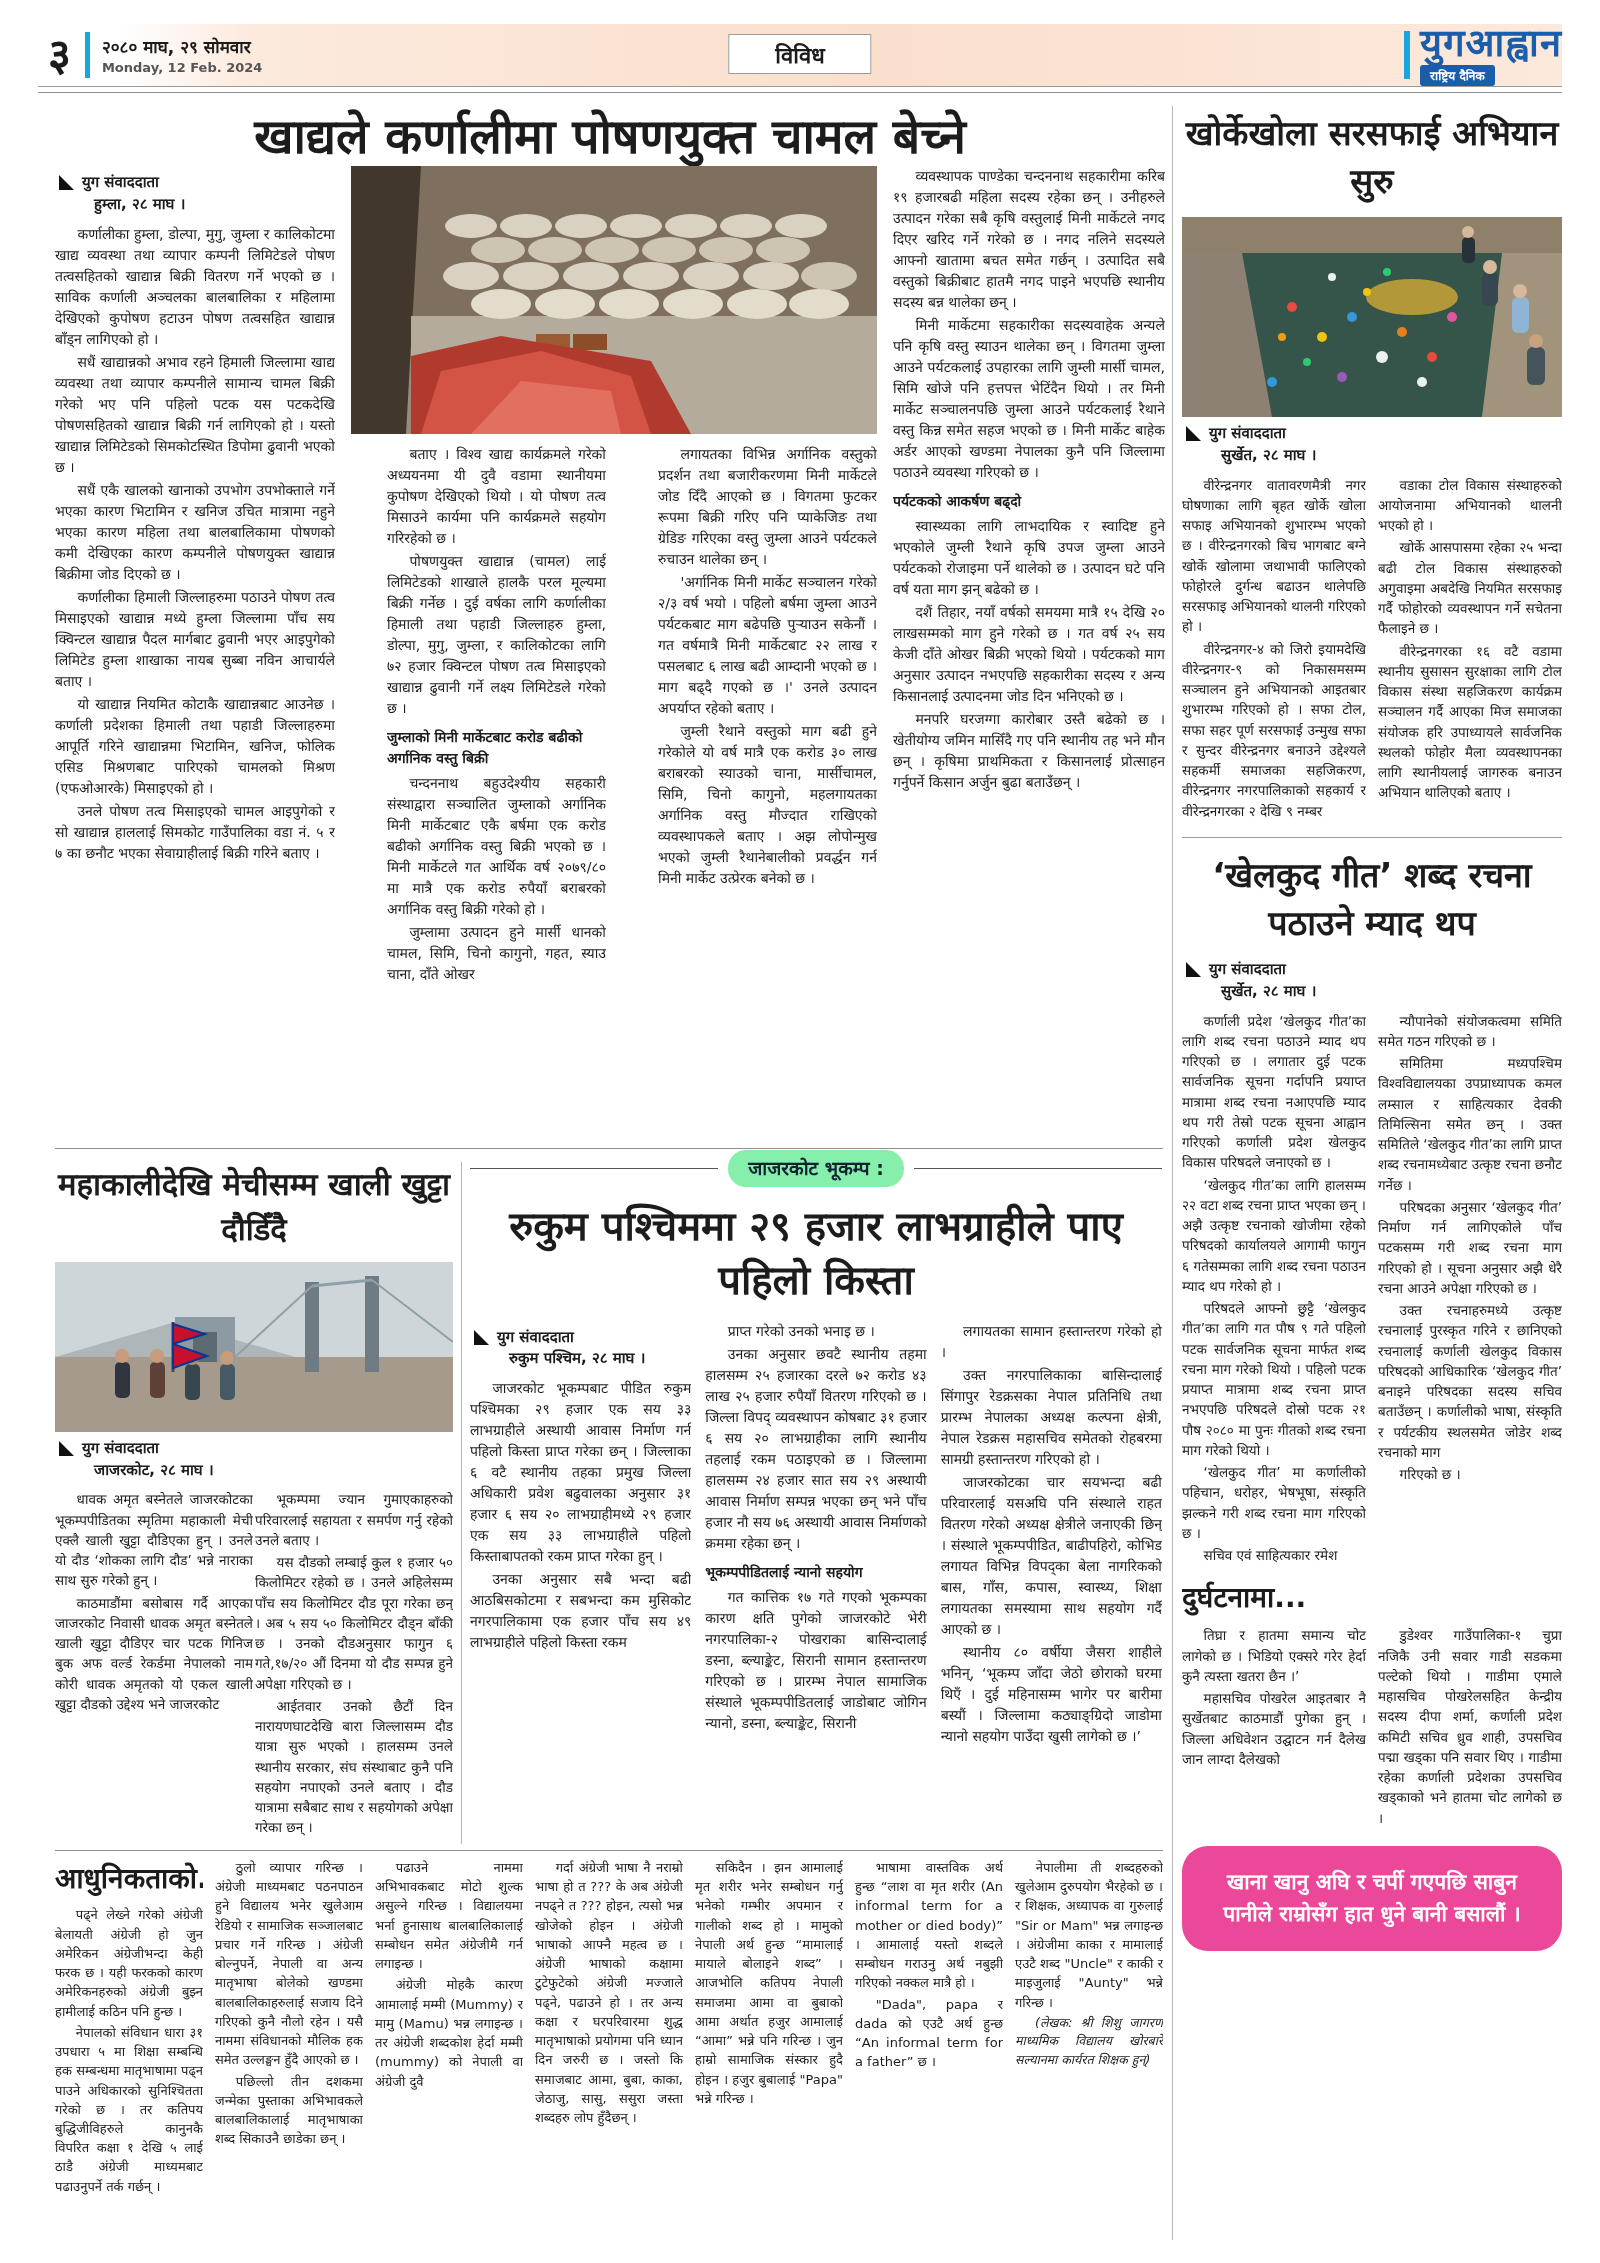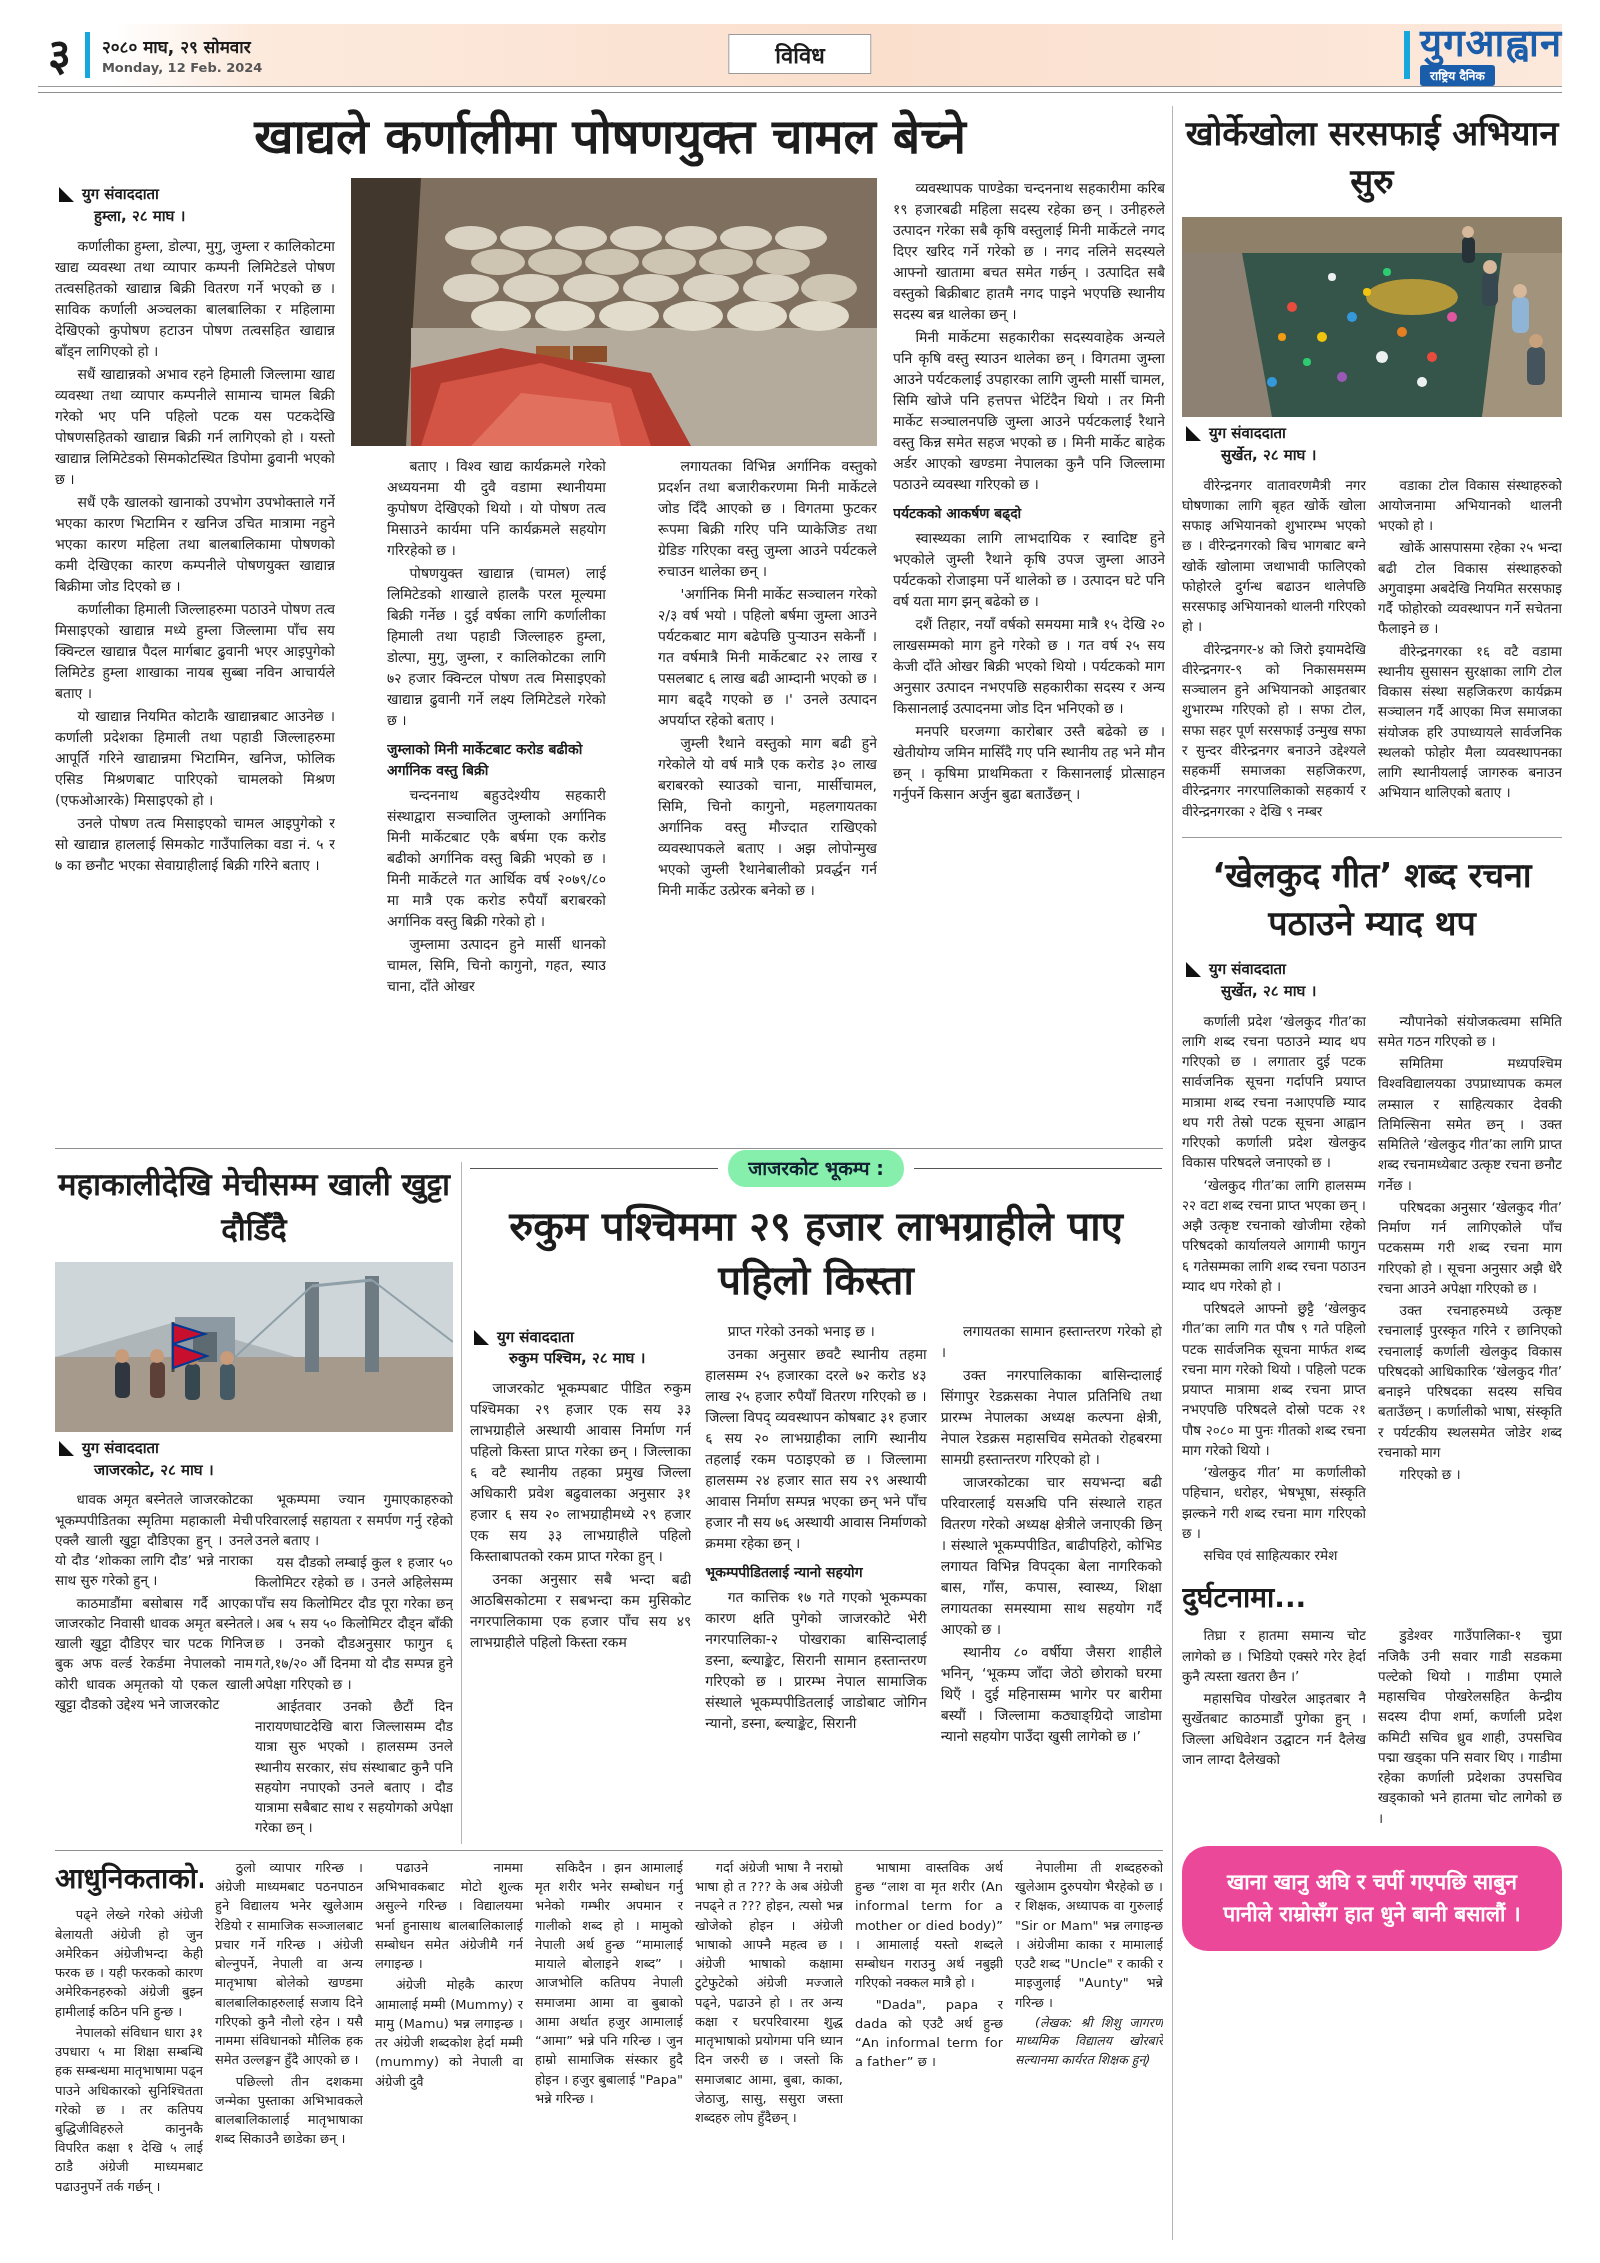--- a/index.html
+++ b/index.html
@@ -25,21 +25,21 @@
   
   h1,h2,h3{margin:0;font-weight:800;}
   .byline{display:flex;gap:8px;margin:6px 0 8px 4px;font-size:15px;font-weight:700;line-height:1.45;}
   .byline .tri{width:0;height:0;border-bottom:15px solid #111;border-right:15px solid transparent;margin-top:3px;flex:0 0 auto;}
   .byline .dl{display:block;margin-left:12px;}
   .col p{margin:0 0 2px 0;text-indent:1.6em;text-align:justify;}
   .col p:first-child{text-indent:1.6em;}
   .subhead{font-weight:700;margin:8px 0 4px 0;text-align:left;}
   
   .lead{position:absolute;left:55px;top:106px;width:1110px;height:1040px;overflow:hidden;}
-  .lead h1{font-size:48px;text-align:center;line-height:1.25;margin-bottom:12px;}
+  .lead h1{font-size:48px;text-align:center;line-height:1.25;margin-bottom:0;}
   .lead-body{display:grid;grid-template-columns:280px 1fr 272px;grid-template-rows:268px auto;column-gap:16px;font-size:14px;line-height:1.5;}
   .lead-col1{grid-row:1/3;grid-column:1;overflow:hidden;}
   .lead-photo{grid-row:1;grid-column:2;}
   .lead-col4{grid-row:1/3;grid-column:3;overflow:hidden;}
   .lead-mid{grid-row:2;grid-column:2;display:flex;gap:16px;margin-top:10px;}
   .lead-mid .col{flex:1;overflow:hidden;margin-left:36px;}
   
   .sidebar{position:absolute;left:1182px;top:106px;width:380px;height:2136px;overflow:hidden;font-size:13.5px;line-height:1.5;}
   .sidebar h2{font-size:34px;text-align:center;line-height:1.4;margin:4px 0 12px 0;}
   .side-cols{display:flex;gap:12px;margin-top:4px;}
@@ -383,24 +383,24 @@
       </div>
       <div class="col">
           <p>ठुलो व्यापार गरिन्छ । अंग्रेजी माध्यमबाट पठनपाठन हुने विद्यालय भनेर खुलेआम रेडियो र सामाजिक सञ्जालबाट प्रचार गर्ने गरिन्छ । अंग्रेजी बोल्नुपर्ने, नेपाली वा अन्य मातृभाषा बोलेको खण्डमा बालबालिकाहरुलाई सजाय दिने गरिएको कुनै नौलो रहेन । यसै नाममा संविधानको मौलिक हक समेत उल्लङ्घन हुँदै आएको छ ।</p>
           <p>पछिल्लो तीन दशकमा जन्मेका पुस्ताका अभिभावकले बालबालिकालाई मातृभाषाका शब्द सिकाउनै छाडेका छन् ।</p>
         </div>
       <div class="col">
           <p>पढाउने नाममा अभिभावकबाट मोटो शुल्क असुल्ने गरिन्छ । विद्यालयमा भर्ना हुनासाथ बालबालिकालाई सम्बोधन समेत अंग्रेजीमै गर्न लगाइन्छ ।</p>
           <p>अंग्रेजी मोहकै कारण आमालाई मम्मी (Mummy) र मामु (Mamu) भन्न लगाइन्छ । तर अंग्रेजी शब्दकोश हेर्दा मम्मी (mummy) को नेपाली वा अंग्रेजी दुवै</p>
         </div>
       <div class="col">
+          <p>गर्दा अंग्रेजी भाषा नै नराम्रो भाषा हो त ??? के अब अंग्रेजी नपढ्ने त ??? होइन, त्यसो भन्न खोजेको होइन । अंग्रेजी भाषाको आफ्नै महत्व छ । अंग्रेजी भाषाको कक्षामा टुटेफुटेको अंग्रेजी मज्जाले पढ्ने, पढाउने हो । तर अन्य कक्षा र घरपरिवारमा शुद्ध मातृभाषाको प्रयोगमा पनि ध्यान दिन जरुरी छ । जस्तो कि समाजबाट आमा, बुबा, काका, जेठाजु, सासु, ससुरा जस्ता शब्दहरु लोप हुँदैछन् ।</p>
+        </div>
+      <div class="col">
           <p>सकिदैन । झन आमालाई मृत शरीर भनेर सम्बोधन गर्नु भनेको गम्भीर अपमान र गालीको शब्द हो । मामुको नेपाली अर्थ हुन्छ “मामालाई मायाले बोलाइने शब्द” । आजभोलि कतिपय नेपाली समाजमा आमा वा बुबाको आमा अर्थात हजुर आमालाई “आमा” भन्ने पनि गरिन्छ । जुन हाम्रो सामाजिक संस्कार हुदै होइन । हजुर बुबालाई "Papa" भन्ने गरिन्छ ।</p>
-        </div>
-      <div class="col">
-          <p>गर्दा अंग्रेजी भाषा नै नराम्रो भाषा हो त ??? के अब अंग्रेजी नपढ्ने त ??? होइन, त्यसो भन्न खोजेको होइन । अंग्रेजी भाषाको आफ्नै महत्व छ । अंग्रेजी भाषाको कक्षामा टुटेफुटेको अंग्रेजी मज्जाले पढ्ने, पढाउने हो । तर अन्य कक्षा र घरपरिवारमा शुद्ध मातृभाषाको प्रयोगमा पनि ध्यान दिन जरुरी छ । जस्तो कि समाजबाट आमा, बुबा, काका, जेठाजु, सासु, ससुरा जस्ता शब्दहरु लोप हुँदैछन् ।</p>
         </div>
       <div class="col">
           <p>भाषामा वास्तविक अर्थ हुन्छ “लाश वा मृत शरीर (An informal term for a mother or died body)” । आमालाई यस्तो शब्दले सम्बोधन गराउनु अर्थ नबुझी गरिएको नक्कल मात्रै हो ।</p>
           <p>"Dada", papa र dada को एउटै अर्थ हुन्छ “An informal term for a father” छ ।</p>
         </div>
       <div class="col">
         <div>
             <p>नेपालीमा ती शब्दहरुको खुलेआम दुरुपयोग भैरहेको छ । र शिक्षक, अध्यापक वा गुरुलाई "Sir or Mam" भन्न लगाइन्छ । अंग्रेजीमा काका र मामालाई एउटै शब्द "Uncle" र काकी र माइजुलाई "Aunty" भन्ने गरिन्छ ।</p>
           </div>
         <p class="credit">(लेखक: श्री शिशु जागरण माध्यमिक विद्यालय खोरबारे सल्यानमा कार्यरत शिक्षक हुन्)</p>

